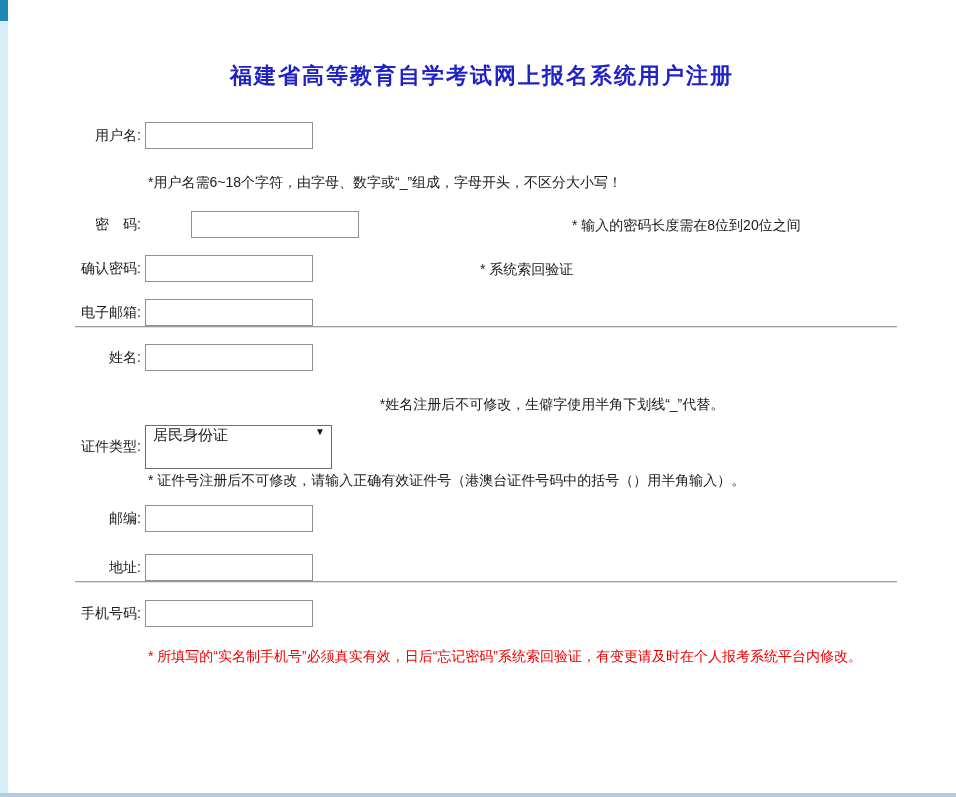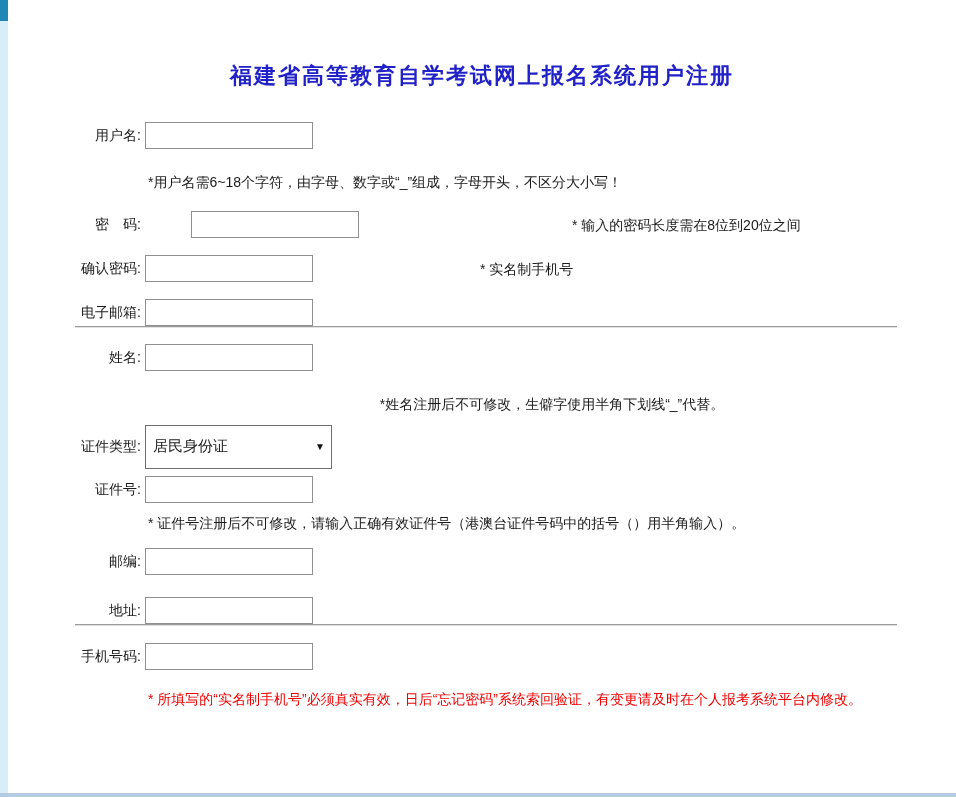--- a/index.html
+++ b/index.html
@@ -77,21 +77,21 @@
     width: 168px; height: 27px;
     border: 1px solid #8f8f8f;
     background: #ffffff;
     font-size: 15px; padding: 2px 4px;
     outline: none;
   }
   .select-box {
     width: 187px; height: 44px;
     border: 1px solid #6e6e6e;
     background: #ffffff;
-    display: flex; align-items: center; justify-content: space-between;
+    display: flex; justify-content: space-between;
     padding: 0 6px 0 7px;
     font-size: 15px;
     cursor: pointer;
   }
   .select-box .arrow { font-size: 10px; color: #111; }
 
   .hint {
     font-size: 14px; line-height: 16px; color: #1a1a1a;
     white-space: nowrap;
   }
@@ -146,21 +146,21 @@
 
   <div class="row mt-row-pass">
     <label class="lbl">密　码:</label>
     <input type="text" class="txt" style="">
     <span class="hint right">* 输入的密码长度需在8位到20位之间</span>
   </div>
 
   <div class="row mt-17">
     <label class="lbl">确认密码:</label>
     <input type="text" class="txt" style="">
-    <span class="hint right">* 实名制手机号</span>
+    <span class="hint right">* 系统索回验证</span>
   </div>
 
   <div class="row mt-17">
     <label class="lbl">电子邮箱:</label>
     <input type="text" class="txt" style="">
   </div>
 
   <hr class="divider mt-18">
 
   <div class="row mt-16">
@@ -170,24 +170,20 @@
   <div class="hint indent mt-hint-25">*姓名注册后不可修改，生僻字使用半角下划线“_”代替。</div>
 
   <div class="row mt-21">
     <label class="lbl">证件类型:</label>
     <div class="select-box">
       <span>居民身份证</span>
       <span class="arrow">▼</span>
     </div>
   </div>
 
-  <div class="row mt-16">
-    <label class="lbl">证件号:</label>
-    <input type="text" class="txt" style="">
-  </div>
   <div class="hint indent mt-hint-24">* 证件号注册后不可修改，请输入正确有效证件号（港澳台证件号码中的括号（）用半角输入）。</div>
 
   <div class="row mt-17">
     <label class="lbl">邮编:</label>
     <input type="text" class="txt" style="">
   </div>
 
   <div class="row mt-22">
     <label class="lbl">地址:</label>
     <input type="text" class="txt" style="">

